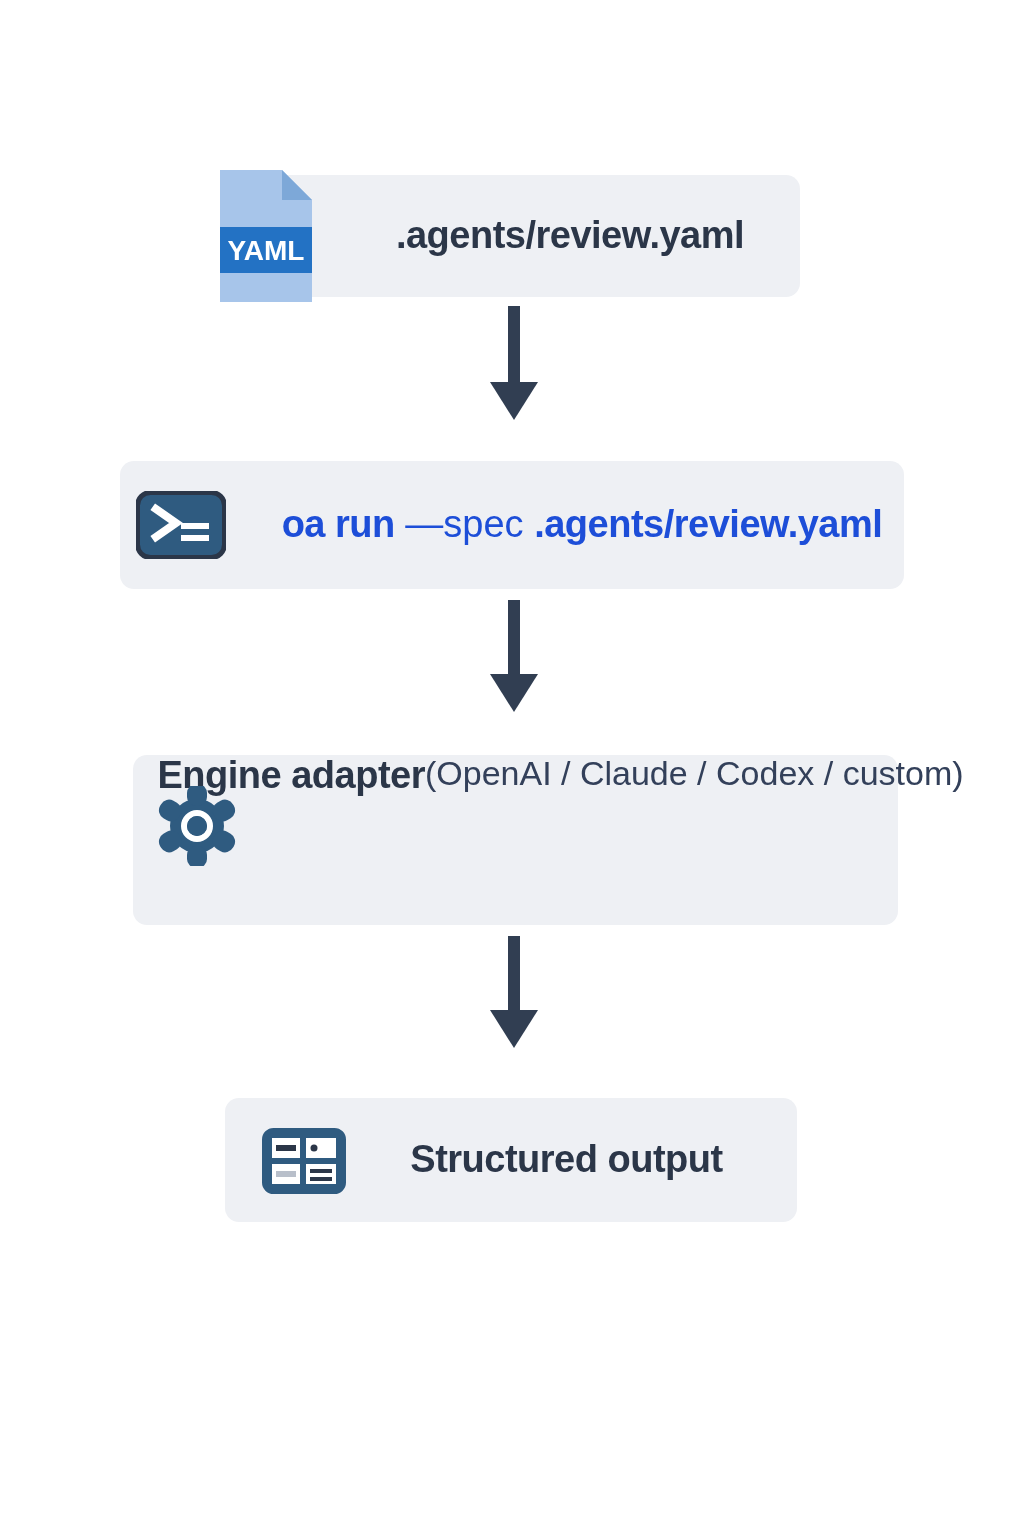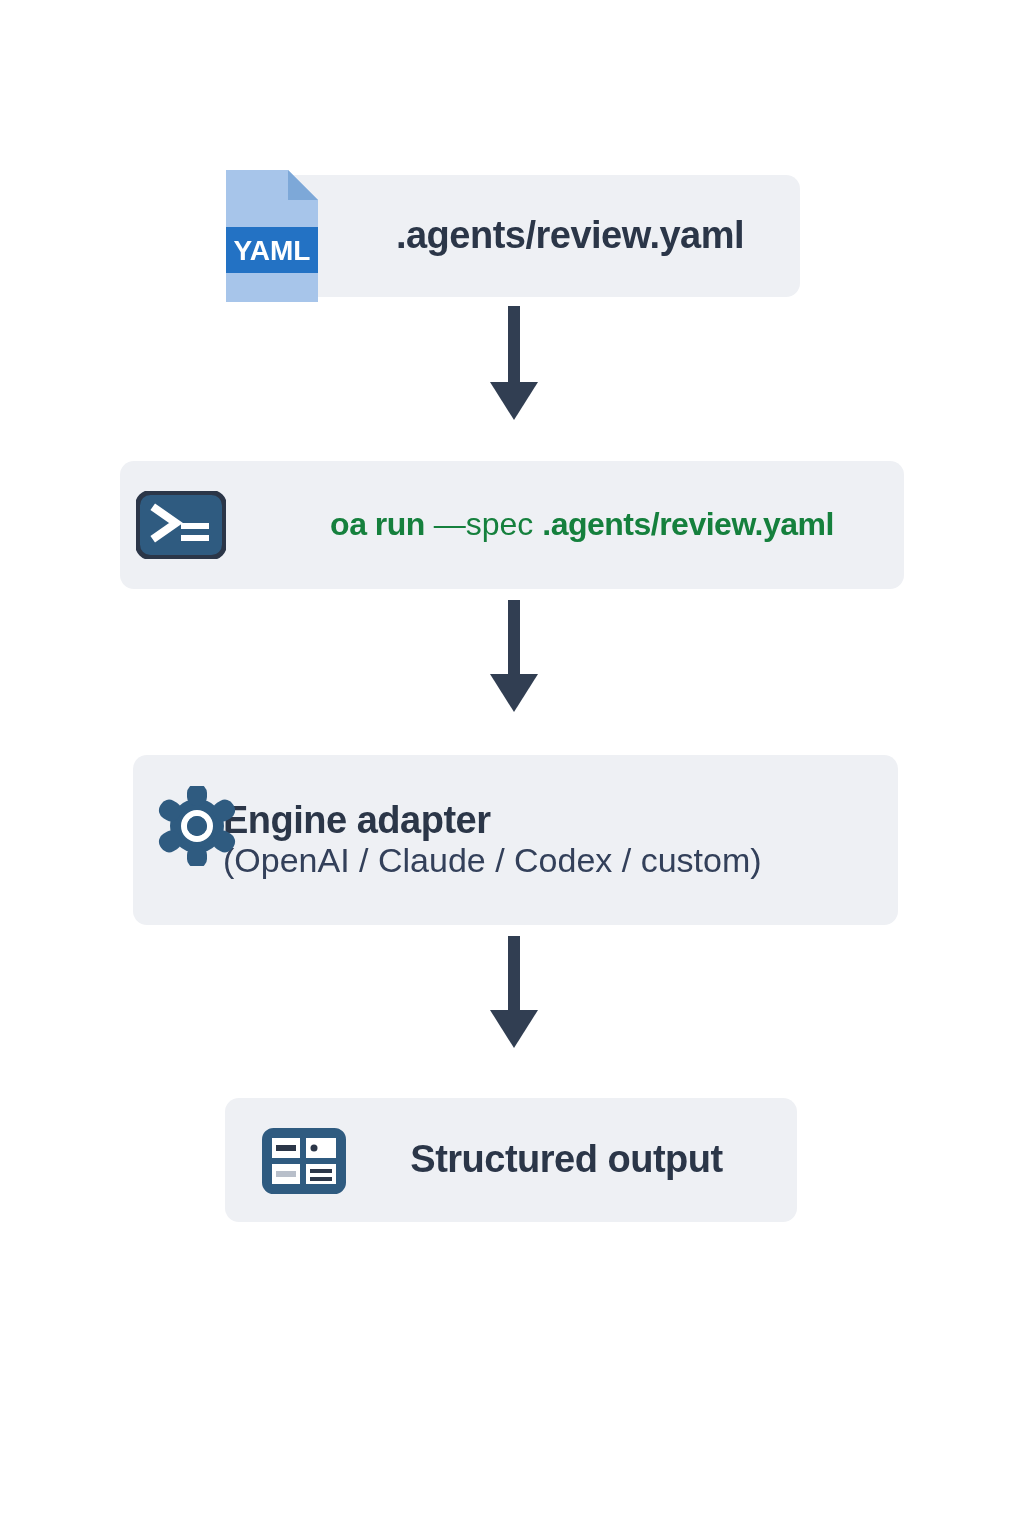--- a/index.html
+++ b/index.html
@@ -45,40 +45,40 @@
     font-weight: bold;
     letter-spacing: -0.5px;
     line-height: 1.05;
     color: #2b3648;
     white-space: nowrap;
   }
 
   
   .yaml-icon {
     position: absolute;
-    left: 226px;
+    left: 220px;
     top: 170px;
     width: 92px;
     height: 132px;
   }
   .yaml-icon svg { display: block; }
 
   
   #card-command {
     left: 120px;
     top: 461px;
     width: 784px;
     height: 128px;
     padding-left: 140px;
   }
   .cmd-line {
-    font-size: 32px;
+    font-size: 38px;
     line-height: 1.05;
     white-space: nowrap;
-    color: #15803d;
+    color: #1d4ed8;
   }
   .cmd-strong { font-weight: bold; letter-spacing: -0.5px; }
   .cmd-flag   { font-weight: normal; letter-spacing: 0px; }
 
   
   .term-icon {
     position: absolute;
     left: 136px;
     top: 491px;
     width: 90px;
@@ -86,21 +86,21 @@
   }
   .term-icon svg { display: block; }
 
   
   #card-engine {
     left: 133px;
     top: 755px;
     width: 765px;
     height: 170px;
     padding-left: 90px;
-    flex-direction: column;
+    flex-direction: row;
     align-items: flex-start;
     justify-content: center;
   }
   .engine-title {
     font-size: 38px;
     font-weight: bold;
     letter-spacing: -0.5px;
     line-height: 1.1;
     color: #2b3648;
     white-space: nowrap;

